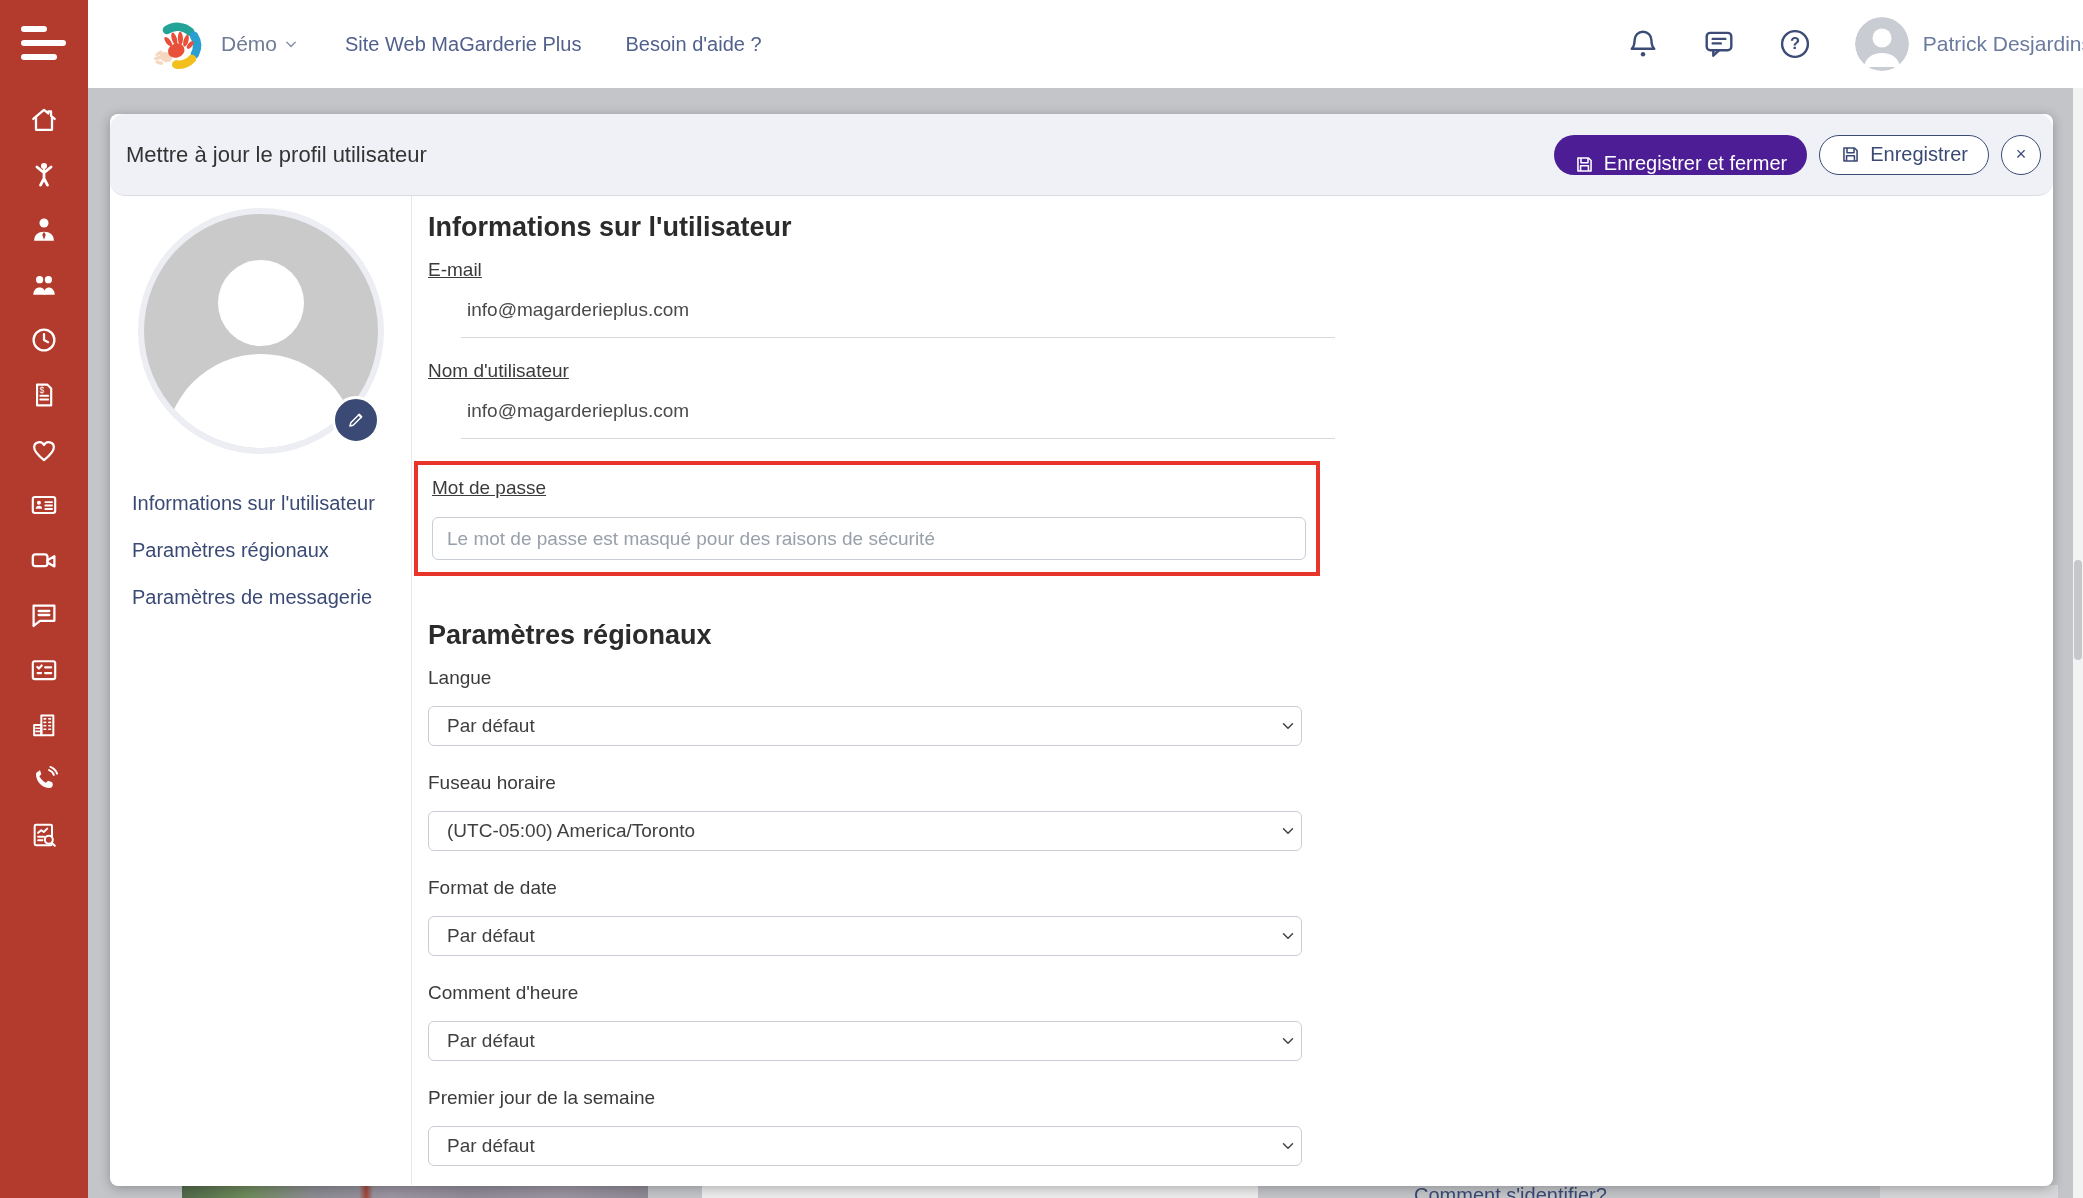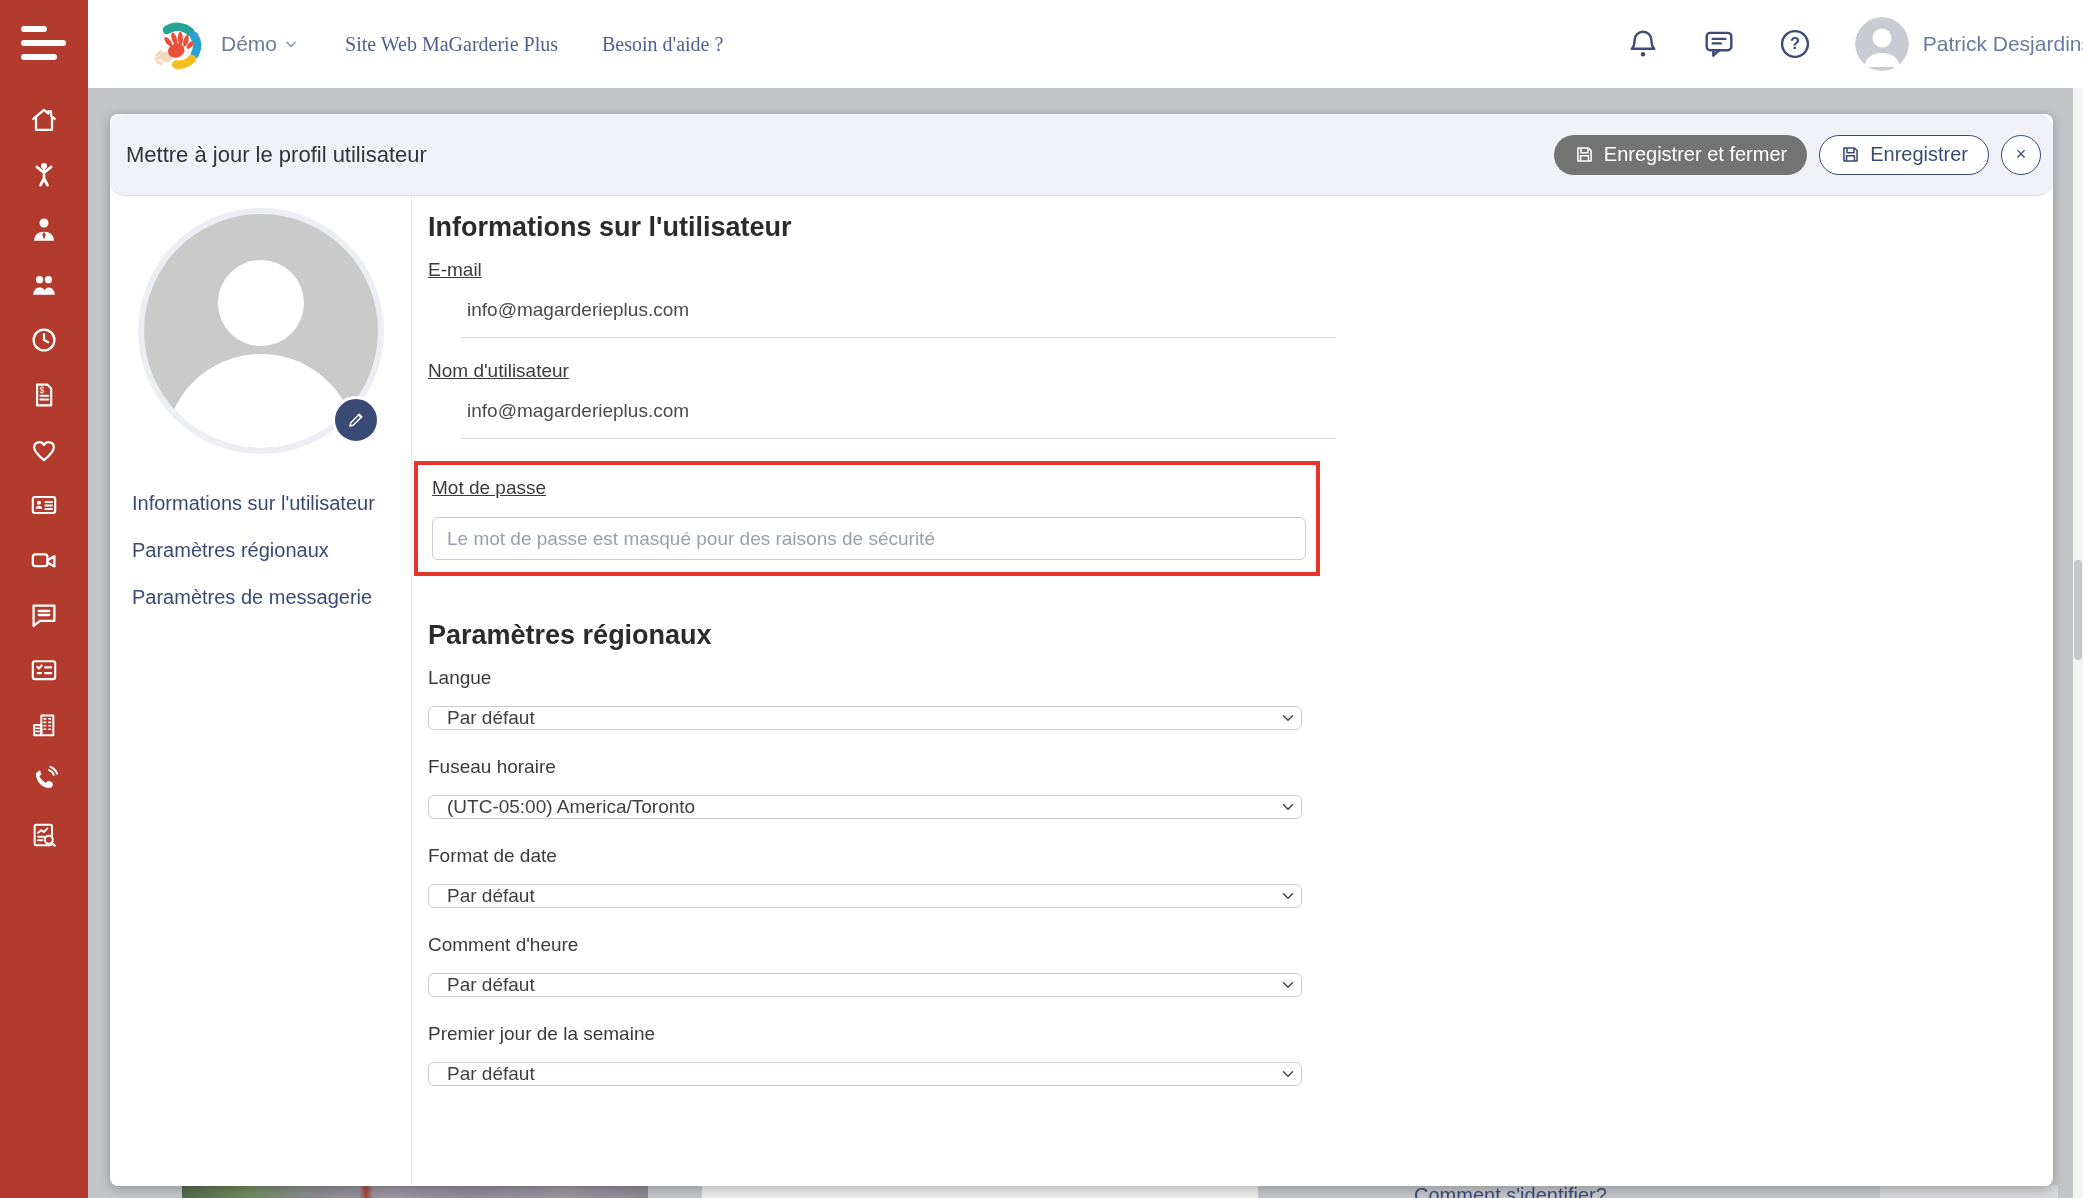--- a/index.html
+++ b/index.html
@@ -23,21 +23,21 @@
   .side-item svg { width: 32px; height: 32px; }
 
   
   #topbar {
     position: absolute; left: 88px; top: 0; width: 1995px; height: 88px;
     background: #ffffff; z-index: 30;
     display: flex; align-items: center; padding: 0 20px 0 34px; margin-left: 29px;
   }
   .logo { width: 56px; height: 56px; margin-right: 14px; }
   .brand { font-size: 21px; color: #6e7b95; display: flex; align-items: center; gap: 4px; margin-right: 44px; cursor: pointer; }
-  .nav-link { font-size: 20px; color: #51608d; margin-right: 44px; cursor: pointer; white-space: nowrap; font-family: Liberation Serif, serif; }
+  .nav-link { font-size: 20px; color: #51608d; margin-right: 44px; cursor: pointer; white-space: nowrap; }
   .topbar-right { margin-left: auto; display: flex; align-items: center; }
   .tb-icon { width: 36px; height: 36px; margin-left: 40px; cursor: pointer; }
   .avatar-sm { width: 54px; height: 54px; border-radius: 50%; overflow: hidden; margin-left: 42px; cursor: pointer; flex-shrink: 0; }
   .user-name { font-size: 21px; color: #6b7a9e; margin-left: 14px; white-space: nowrap; }
 
   
   #overlay {
     position: absolute; left: 88px; top: 88px; width: 1995px; height: 1110px;
     background: #c3c5c9; z-index: 10; overflow: hidden;
   }
@@ -64,21 +64,21 @@
     display: flex; align-items: center; padding: 0 12px 0 16px; border-radius: 15px;
   }
   .modal-title { font-size: 22px; color: #333; font-weight: 500; }
   .header-actions { margin-left: auto; display: flex; align-items: center; gap: 12px; }
   .btn {
     height: 40px; border-radius: 20px; display: flex; align-items: center; gap: 9px;
     font-size: 20px; padding: 0 20px; cursor: pointer; border: none;
     font-family: "Liberation Sans", sans-serif; white-space: nowrap;
   }
   .btn svg { width: 21px; height: 21px; }
-  .btn-primary { background: #737373; color: #fff; }
+  .btn-primary { background: #4c1d95; color: #fff; align-items: flex-end; }
   .btn-outline { background: #fff; border: 1px solid #3a4a74; color: #3a4a74; }
   .btn-close {
     width: 40px; height: 40px; border-radius: 50%; border: 1px solid #3a4a74;
     color: #3a4a74; background: #fff; display: flex; align-items: center; justify-content: center;
     font-size: 18px; cursor: pointer; font-family: "Liberation Sans", sans-serif;
   }
 
   .modal-body { display: flex; height: 989px; }
 
   
@@ -106,21 +106,21 @@
   .red-box { border: 4px solid #e8352b; margin: 6px 0 0 -14px; padding: 12px 18px 12px 14px; width: 906px; }
   .pw-input {
     width: 874px; height: 43px; border: 1px solid #c9ced6; border-radius: 6px;
     font-size: 19px; color: #444; padding: 0 14px; outline: none;
     font-family: "Liberation Sans", sans-serif;
   }
   .pw-input::placeholder { color: #98a0aa; opacity: 1; }
   .sel-group { margin-bottom: 26px; }
   .sel-label { font-size: 19px; color: #3b3b3b; margin-bottom: 17px; }
   .sel-box {
-    width: 874px; height: 24px; border: 1px solid #c9ced6; border-radius: 6px;
+    width: 874px; height: 40px; border: 1px solid #c9ced6; border-radius: 6px;
     display: flex; align-items: center; padding: 0 4px 0 18px; font-size: 19px; color: #404040; cursor: pointer;
     background: #fff;
   }
   .sel-box .chev { margin-left: auto; width: 18px; height: 18px; }
 </style>
 </head>
 <body>
 
 <nav id="sidebar">
   <div class="hamburger">

